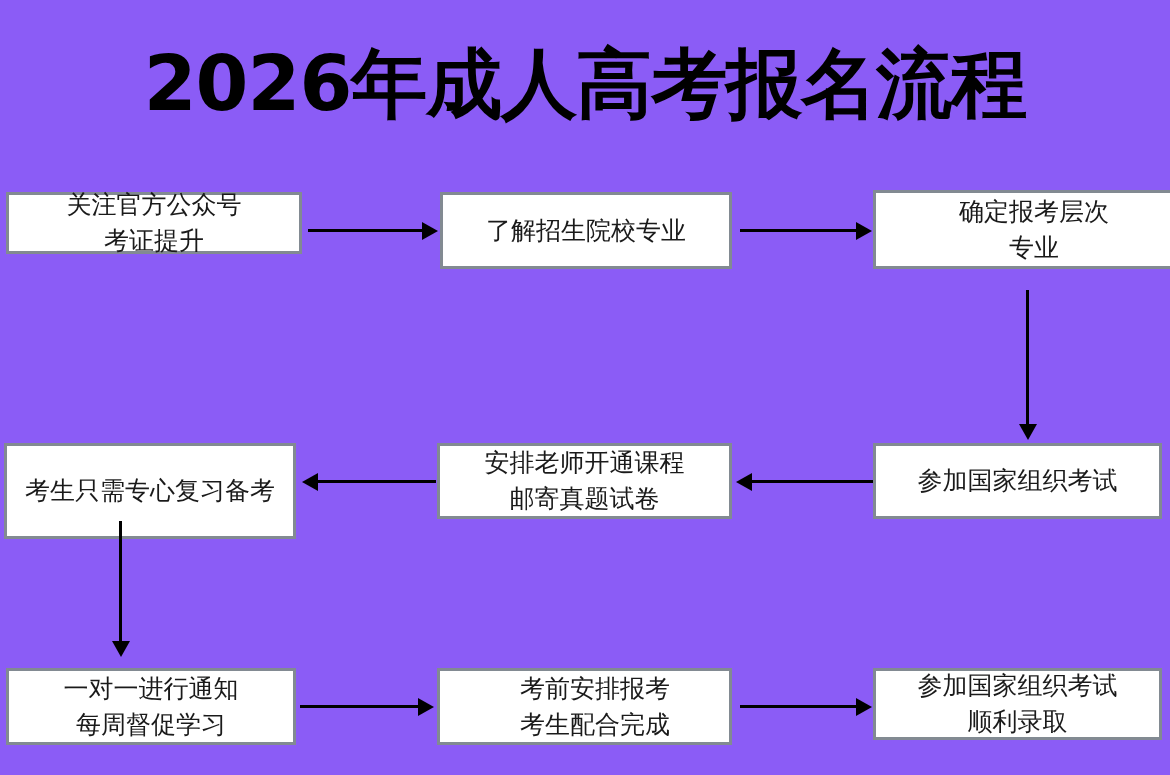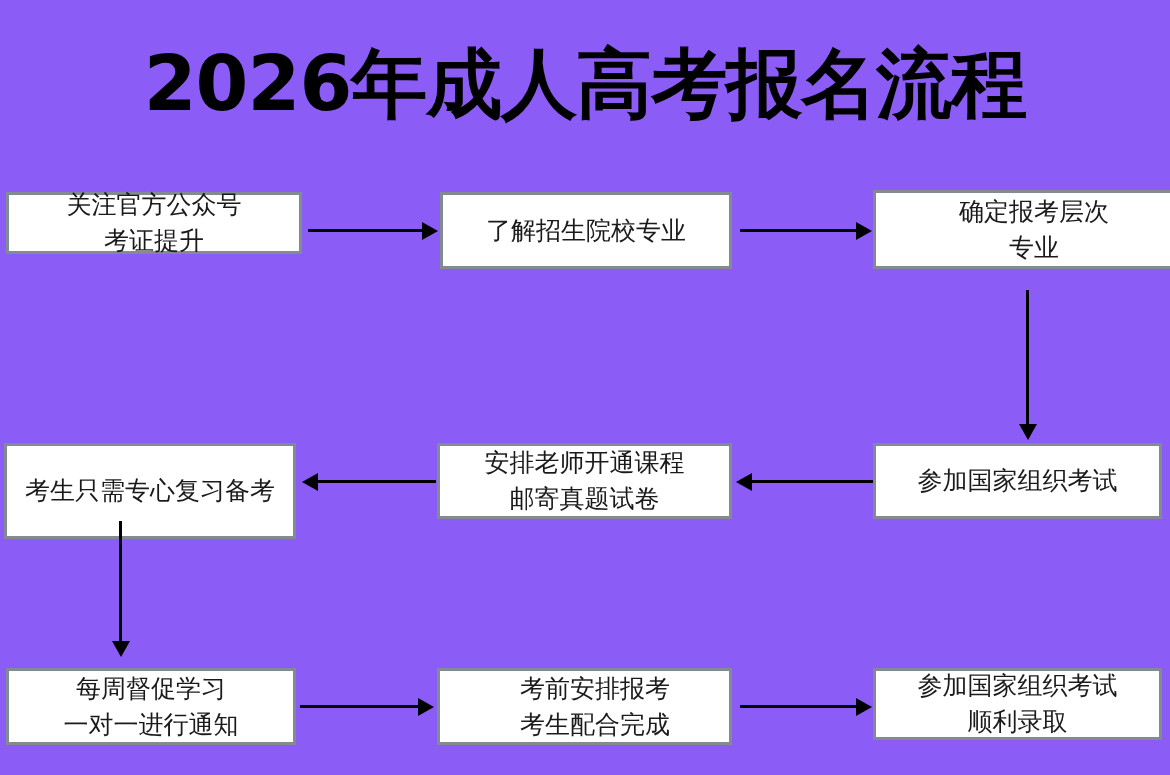--- a/index.html
+++ b/index.html
@@ -152,22 +152,22 @@
   <div class="node" style="left:873px; top:443px; width:289px; height:76px;">
     <span class="line">参加国家组织考试</span>
   </div>
 
   <div class="conn" style="left:119px; top:521px;">
     <div class="shaft-v" style="height:122px;"></div>
     <div class="head down" style="left:-7px; top:120px;"></div>
   </div>
 
   <div class="node" style="left:6px; top:668px; width:290px; height:77px;">
+    <span class="line">一对一进行通知</span>
     <span class="line">每周督促学习</span>
-    <span class="line">一对一进行通知</span>
   </div>
 
   <div class="conn" style="left:300px; top:705px;">
     <div class="shaft-h" style="width:120px;"></div>
     <div class="head right" style="left:118px; top:-7px;"></div>
   </div>
 
   <div class="node" style="left:437px; top:668px; width:295px; height:77px;padding-left:21px;">
     <span class="line">考前安排报考</span>
     <span class="line">考生配合完成</span>

